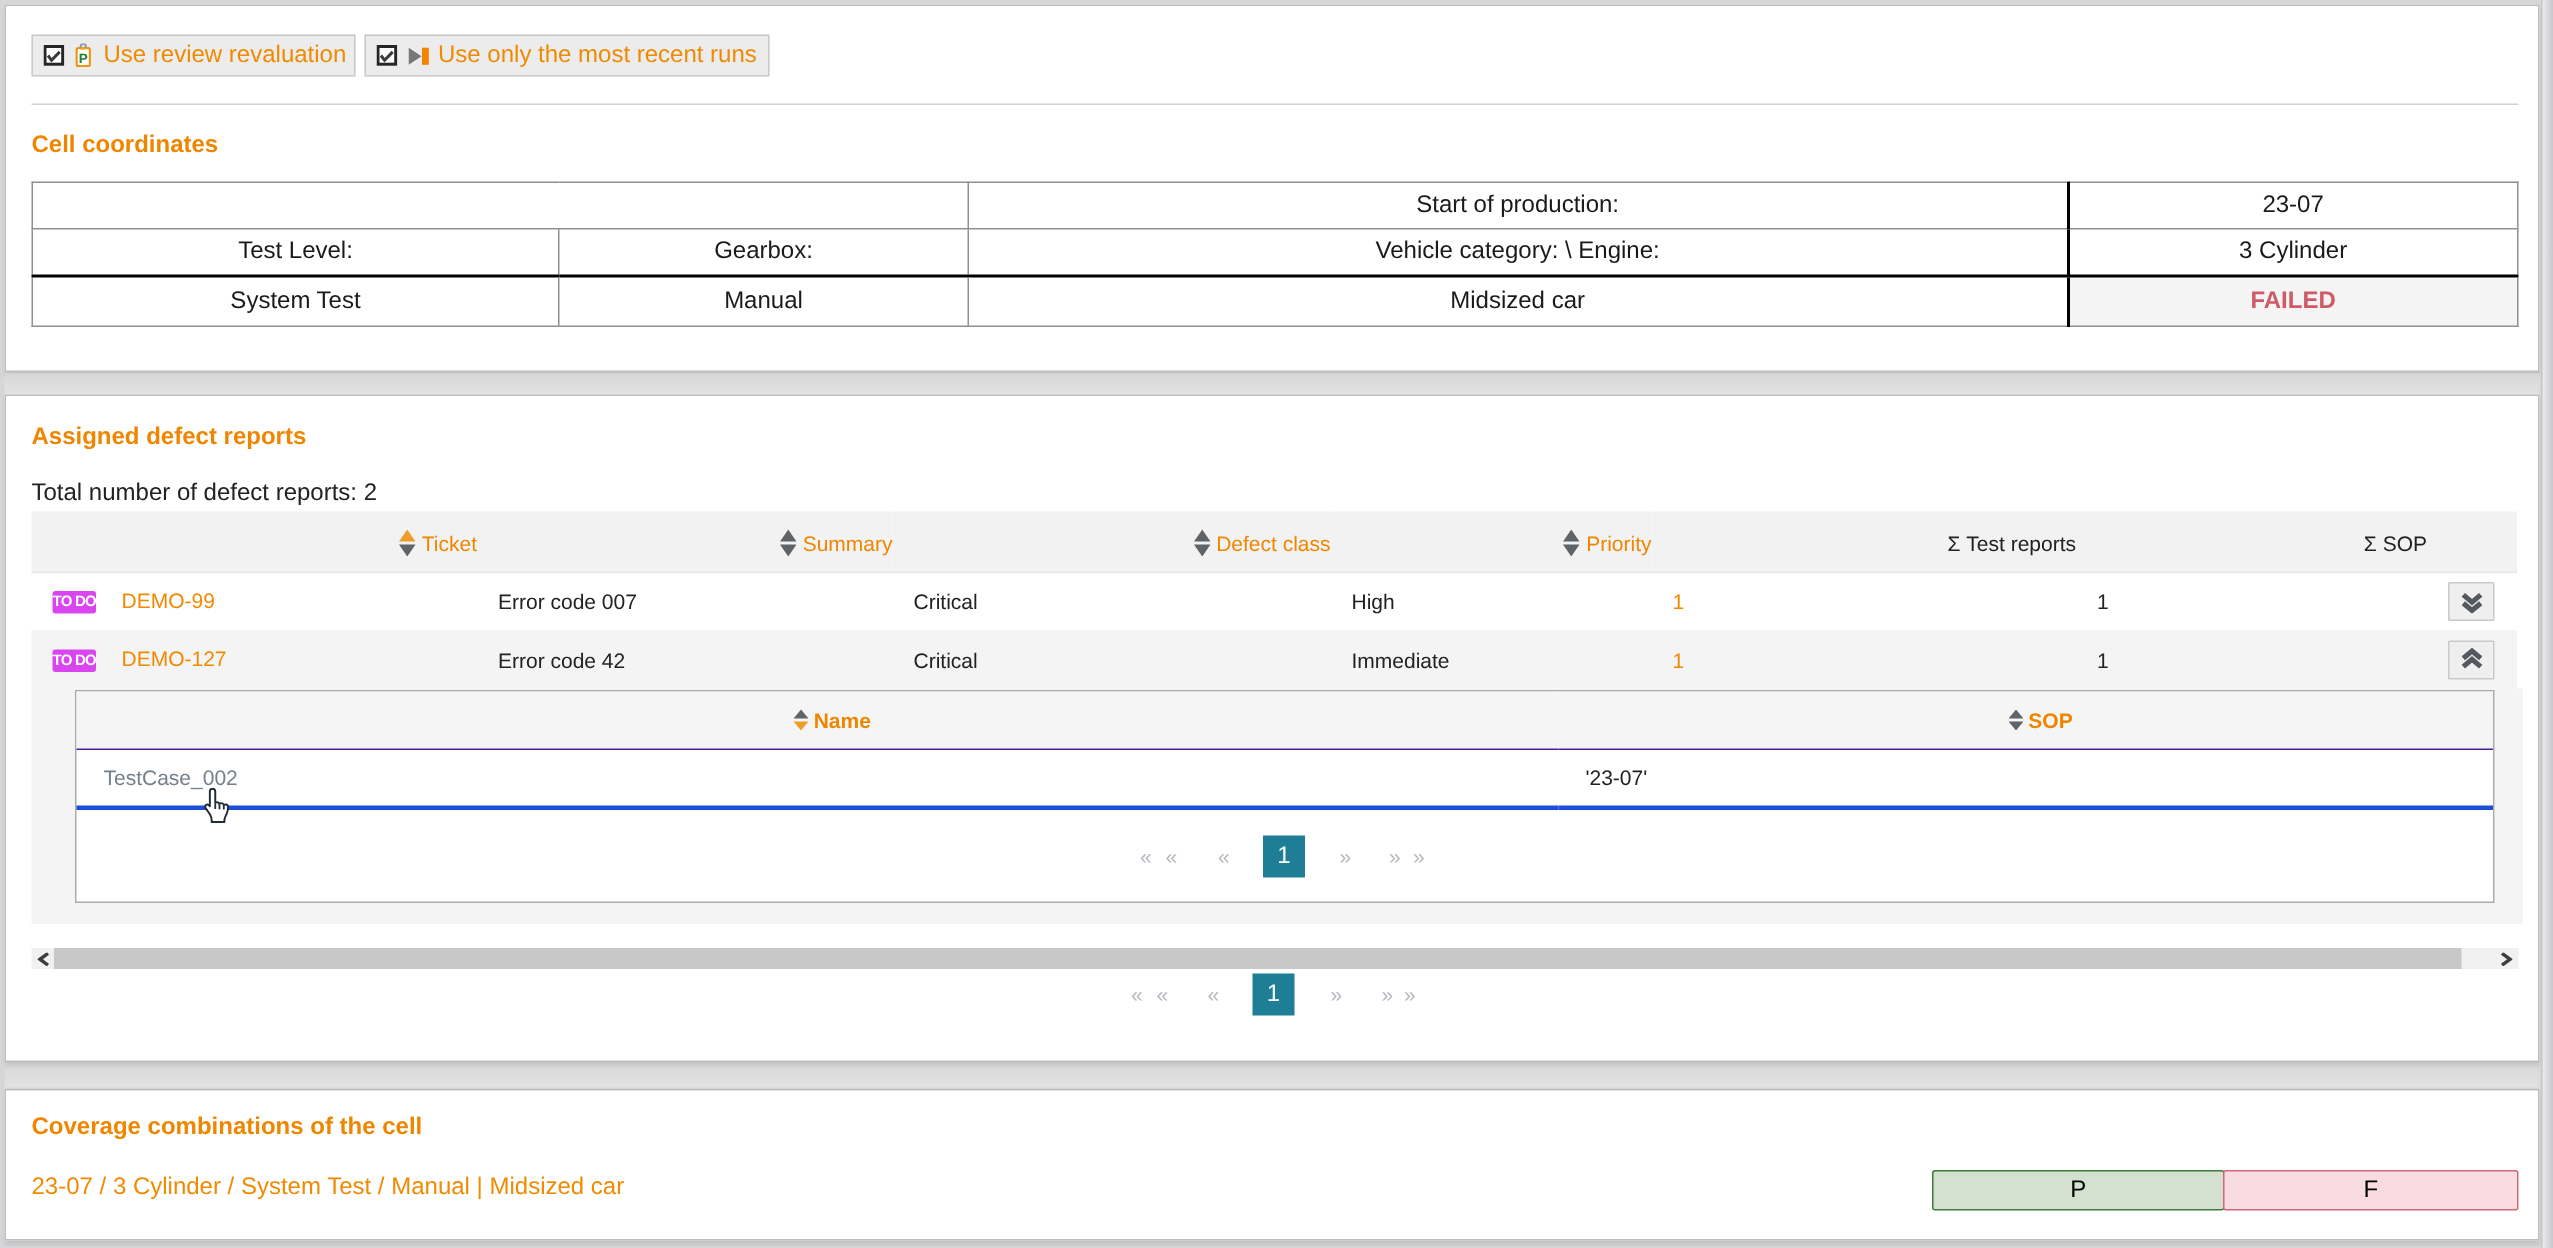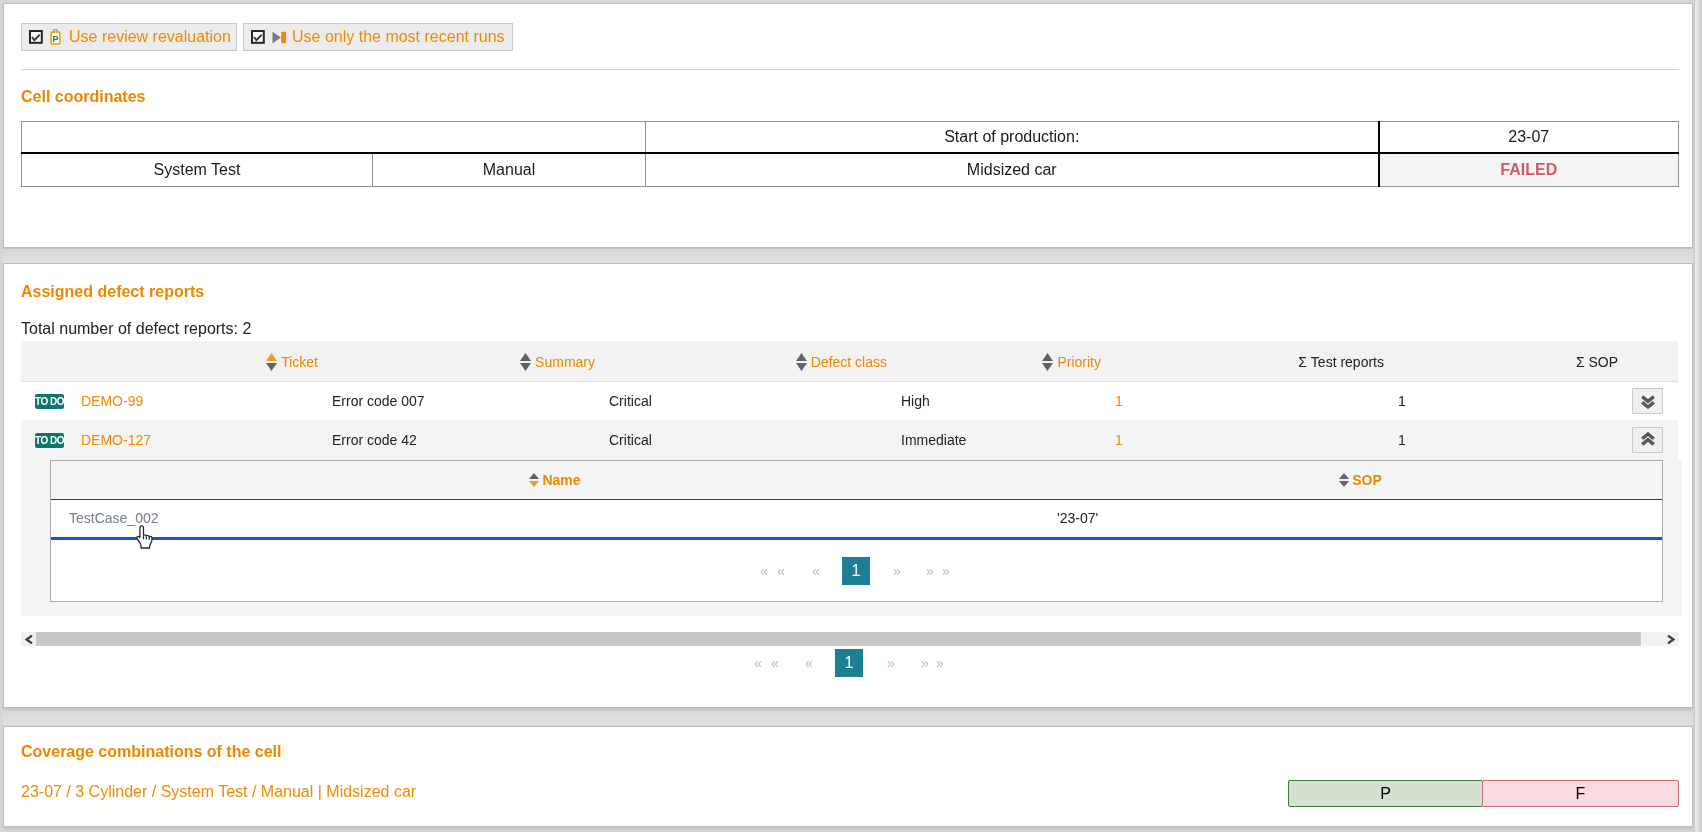--- a/index.html
+++ b/index.html
@@ -30,21 +30,21 @@
 
 
 .tot { position:absolute; left:17px; top:56px; font-size:16px; color:#222; }
 table.defect { position:absolute; top:77px; left:17px; width:1657px; border-collapse:collapse; table-layout:fixed; font-size:14px; color:#222; }
 table.defect th { background:#f2f2f2; font-weight:normal; text-align:right; height:40px; padding:3px 0 0 14px; border-bottom:1px solid #e2e2e2; }
 table.defect th .ht { color:#ef8600; vertical-align:middle; }
 table.defect th svg { vertical-align:middle; margin-right:4px; margin-left:2px; }
 table.defect td { height:39px; padding:0 0 0 14px; }
 tr.odd td { background:#fff; }
 tr.even td { background:#f4f4f4; }
-.badge { display:inline-block; background:#0f766e; color:#fff; font-size:10px; font-weight:bold; height:15px; line-height:15px; width:29px; letter-spacing:-0.5px; border-radius:2px; vertical-align:1px; }
+.badge { display:inline-block; background:#d946ef; color:#fff; font-size:10px; font-weight:bold; height:15px; line-height:15px; width:29px; letter-spacing:-0.5px; border-radius:2px; vertical-align:1px; }
 .tlink { color:#f08a00; font-size:14px; margin-left:17px; }
 .olink { color:#f08a00; }
 .expbtn { width:31px; height:26px; background:#efefef; border:1px solid #c9c9c9; border-radius:1px; display:flex; align-items:center; justify-content:center; }
 
 
 .nestpad { position:absolute; left:17px; top:195px; width:1661px; height:157px; background:#f4f4f4; }
 .nest { position:absolute; left:46px; top:196px; width:1613px; height:142px; background:#fff; border:1px solid #ababab; }
 table.ntab { width:1611px; border-collapse:collapse; table-layout:fixed; font-size:14px; }
 table.ntab th { background:#f5f5f5; font-weight:bold; text-align:center; height:38px; padding:0 0 0 20px; border-bottom:1px solid #4c1d95; }
 table.ntab th .ht { color:#ef8600; vertical-align:middle; }
@@ -103,20 +103,26 @@
         <col style="width:351px">
         <col style="width:273px">
         <col style="width:733px">
         <col style="width:300px">
       </colgroup>
     <tbody>
         <tr>
           <td colspan="2" style="border-right:1px solid #909090"></td>
           <td>Start of production:</td>
           <td class="thickl">23-07</td>
+        </tr>
+    <tr>
+          <td>Test Level:</td>
+          <td>Gearbox:</td>
+          <td>Vehicle category: \ Engine:</td>
+          <td class="thickl">3 Cylinder</td>
         </tr>
     <tr class="thickt" style="height:34px">
           <td>System Test</td>
           <td>Manual</td>
           <td>Midsized car</td>
           <td class="thickl failed">FAILED</td>
         </tr>
   </tbody>
     </table>
 </div>

